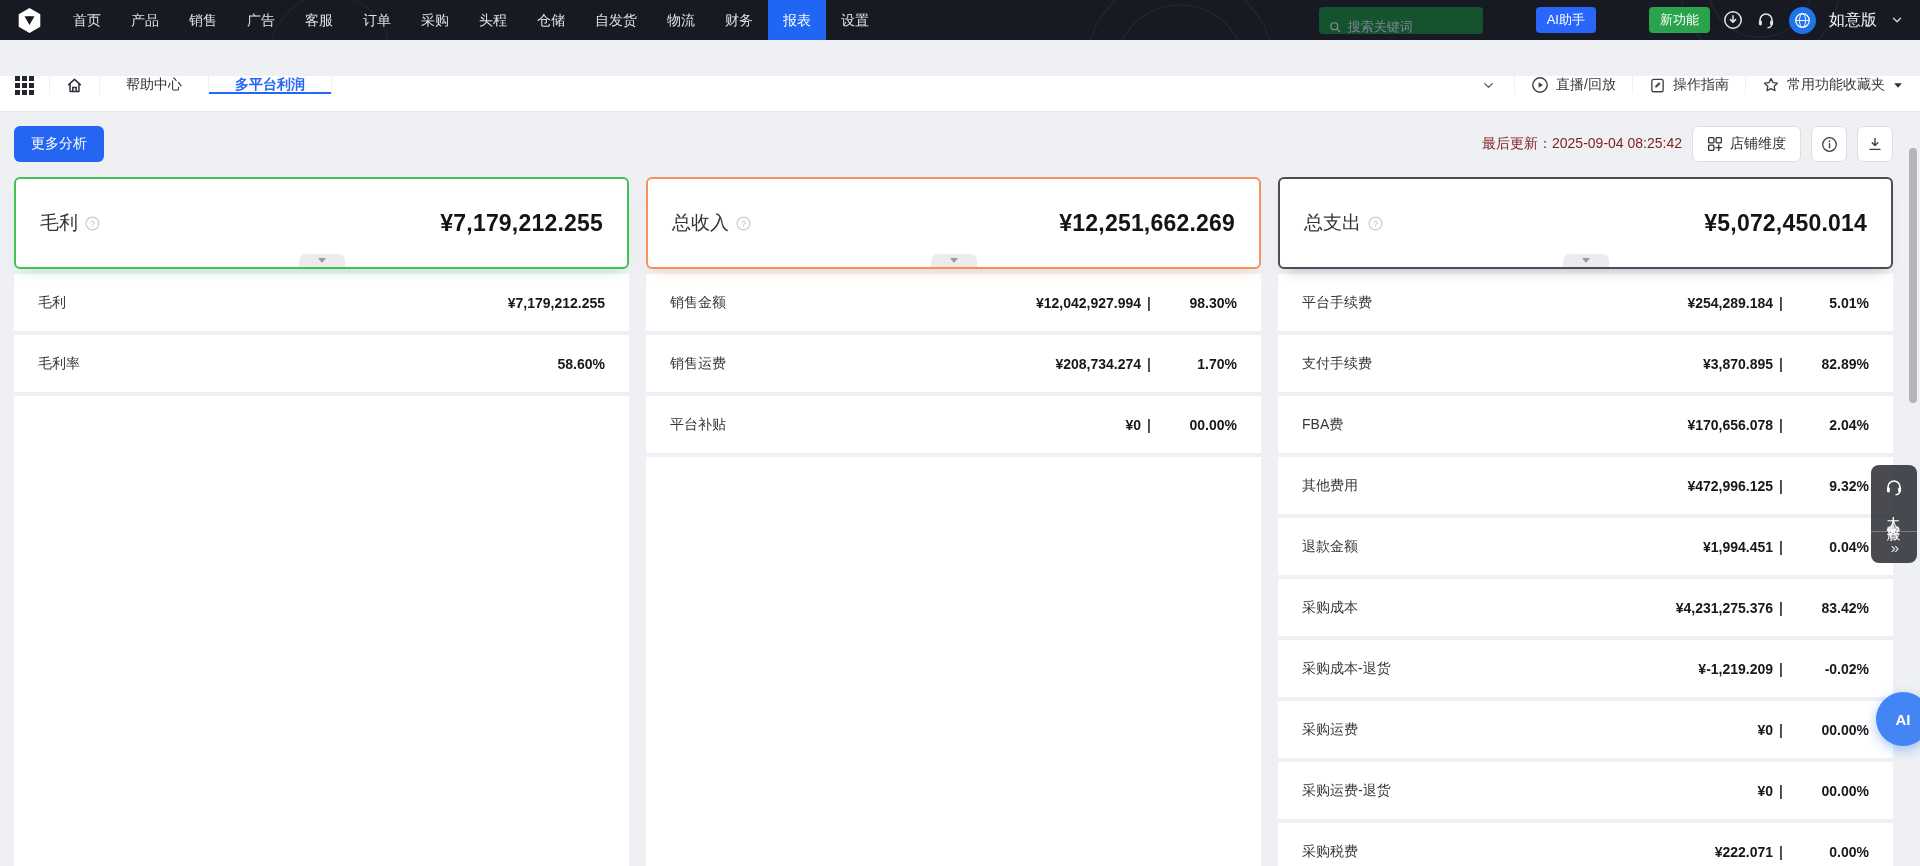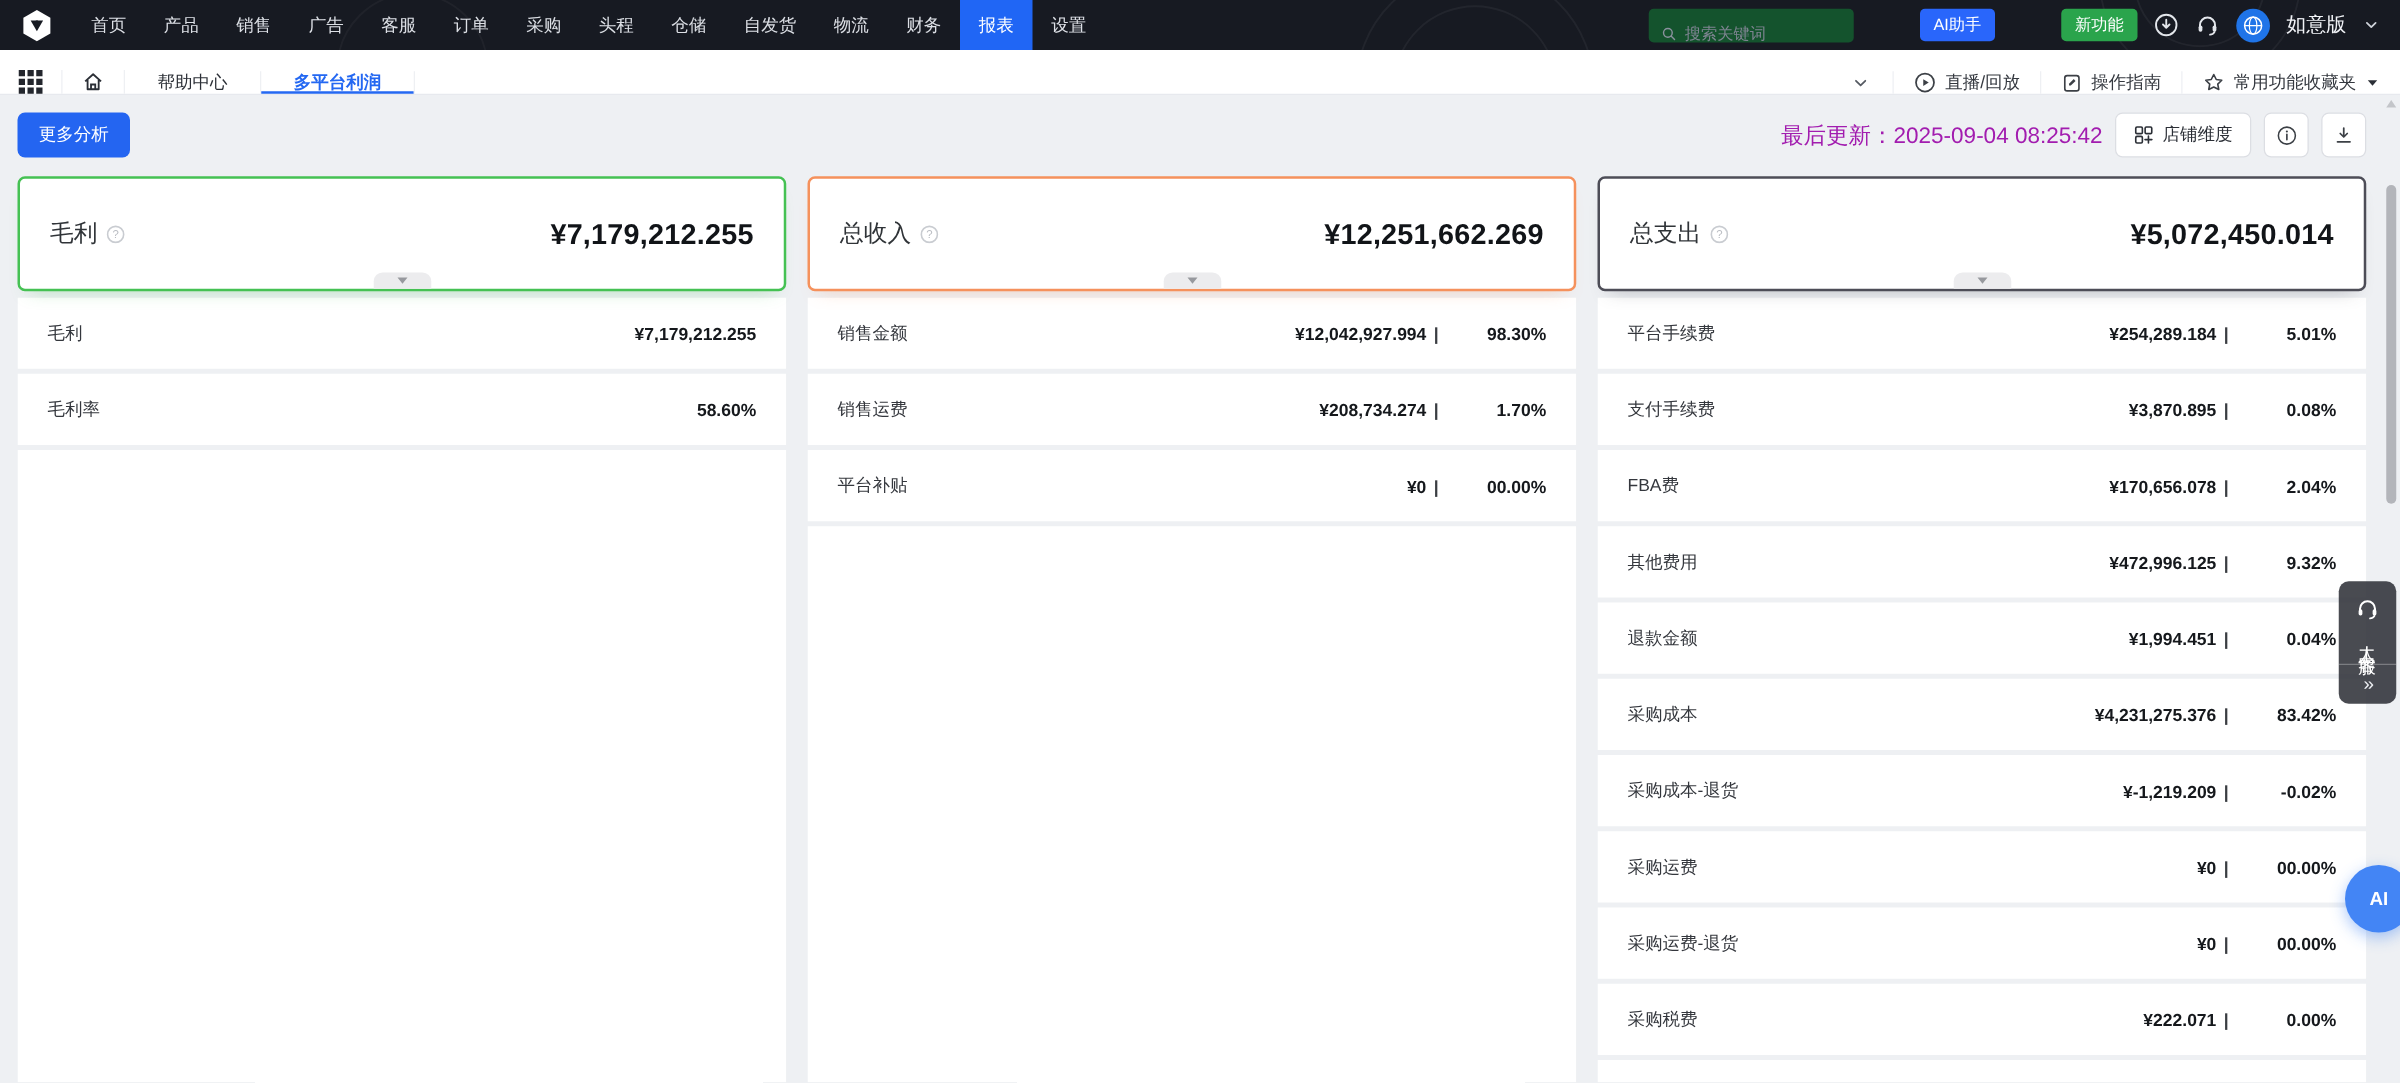--- a/index.html
+++ b/index.html
@@ -19,36 +19,36 @@
   .search-box input::placeholder { color:#7e8491; }
   .pill-btn { height:26px; border:none; border-radius:4px; color:#fff; font-size:13px; padding:0 11px; cursor:pointer; font-family:inherit;margin-left:40px; }
   .pill-btn.blue { background:#2966fb; }
   .pill-btn.green { background:#2aa44c; }
   .topbar-icon { width:20px; height:20px; display:flex; align-items:center; justify-content:center; cursor:pointer; }
   .avatar { width:27px; height:27px; border-radius:50%; background:#1f74e8; display:flex; align-items:center; justify-content:center; cursor:pointer; }
   .version-label { color:#f2f4f8; font-size:16px; }
   .chev-top { width:14px; height:14px; cursor:pointer; }
 
   
-  .tabbar { height:36px; background:#fff; display:flex; align-items:flex-end; border-bottom:1px solid #e7e9ee; position:relative; z-index:3; }
+  .tabbar { height:36px; background:#fff; display:flex; align-items:flex-start; border-bottom:1px solid #e7e9ee; position:relative; z-index:3;margin-top:36px; }
   .tb-cell { display:flex; align-items:center; padding:0 15px; border-right:1px solid #eef0f3; cursor:pointer; }
   .tb-tab { font-size:14px; color:#2b2f36; padding:0 26px; }
   .tb-tab.active { color:#2468f2; box-shadow:inset 0 -2px 0 #2468f2; font-weight:700; }
   .apps-grid { display:grid; grid-template-columns:repeat(3,5px); grid-template-rows:repeat(3,5px); gap:2px; }
   .apps-grid i { background:#23262d; }
   .tabbar-right { margin-left:auto; display:flex; align-items:stretch; }
   .tbr-item { display:flex; align-items:center; gap:7px; padding:0 16px; font-size:14px; color:#34383f; border-left:1px solid #eef0f3; cursor:pointer; white-space:nowrap; }
   .tbr-chev { padding:0 18px; border-left:none; }
 
   
   .content { position:relative; height:790px; background:#eef0f3; padding:14px 27px 0 14px; display:flex; flex-direction:column; }
   .toolbar { display:flex; align-items:center; margin-bottom:15px; flex:0 0 36px; }
   .btn-primary { background:#2465f1; color:#fff; border:none; border-radius:6px; height:36px; padding:0 17px; font-size:14px; cursor:pointer; font-family:inherit; }
   .toolbar-right { margin-left:auto; display:flex; align-items:center; gap:10px; }
-  .last-update { color:#a21caf; font-size:18px; }
+  .last-update { color:#7f1d1d; font-size:14px; }
   .btn-outline { background:#fff; border:1px solid #dcdee3; height:36px; border-radius:6px; display:flex; align-items:center; gap:7px; padding:0 14px; font-size:14px; color:#2b2f36; cursor:pointer; font-family:inherit; }
   .btn-sq { width:36px; padding:0; justify-content:center; }
 
   .cards { flex:1; display:grid; grid-template-columns:1fr 1fr 1fr; gap:17px; min-height:0; }
   .card-col { display:flex; flex-direction:column; min-height:0; }
   .card-header { position:relative; background:#fff; border:2px solid var(--accent); border-radius:6px; flex:0 0 92px; display:flex; align-items:center; padding:0 24px; box-shadow:0 9px 14px -9px var(--accent-sh); }
   .card-title { font-size:19px; color:#303438; display:flex; align-items:center; gap:7px; }
   .card-value { margin-left:auto; font-size:23px; font-weight:700; color:#111418; letter-spacing:.2px; }
   .collapse-tab { position:absolute; left:50%; bottom:0; transform:translateX(-50%); width:46px; height:13px; background:#ececee; border-radius:7px 7px 0 0; display:flex; align-items:center; justify-content:center; cursor:pointer; }
   .collapse-tab .tri { width:0; height:0; border-left:4px solid transparent; border-right:4px solid transparent; border-top:5px solid #97999e; }
@@ -323,21 +323,21 @@
               <span>¥254,289.184</span>
               <span class="stat-pipe">|</span>
               <span class="stat-pct">5.01%</span>
             </span>
           </div>
           <div class="stat-row">
             <span class="stat-label">支付手续费</span>
             <span class="stat-right">
               <span>¥3,870.895</span>
               <span class="stat-pipe">|</span>
-              <span class="stat-pct">0.08%</span>
+              <span class="stat-pct">82.89%</span>
             </span>
           </div>
           <div class="stat-row">
             <span class="stat-label">FBA费</span>
             <span class="stat-right">
               <span>¥170,656.078</span>
               <span class="stat-pipe">|</span>
               <span class="stat-pct">2.04%</span>
             </span>
           </div>

